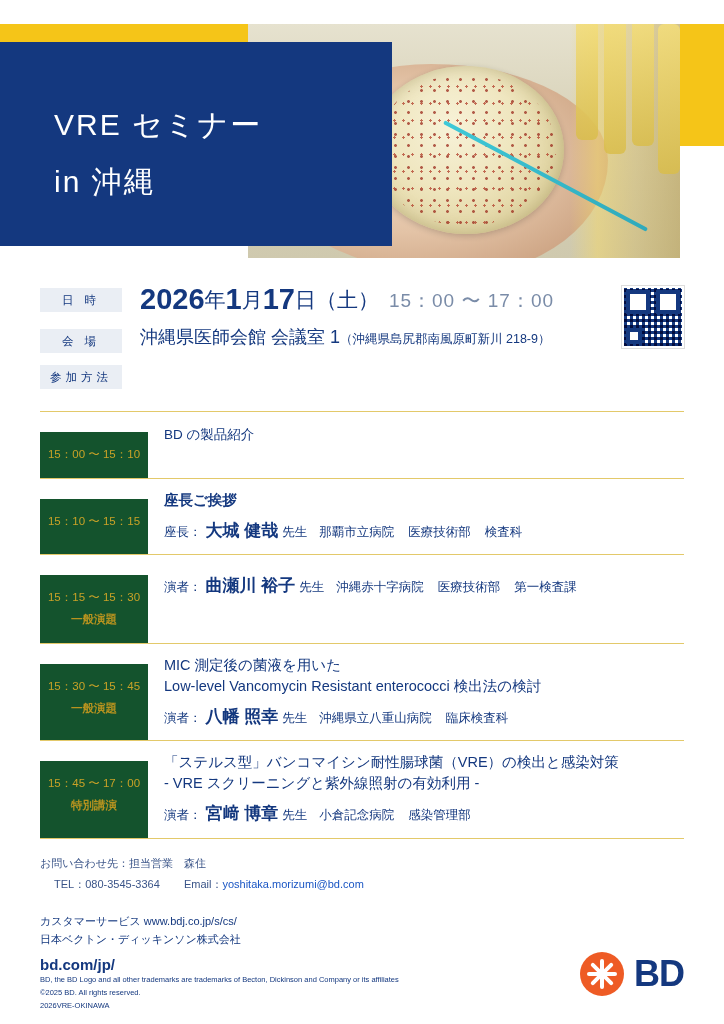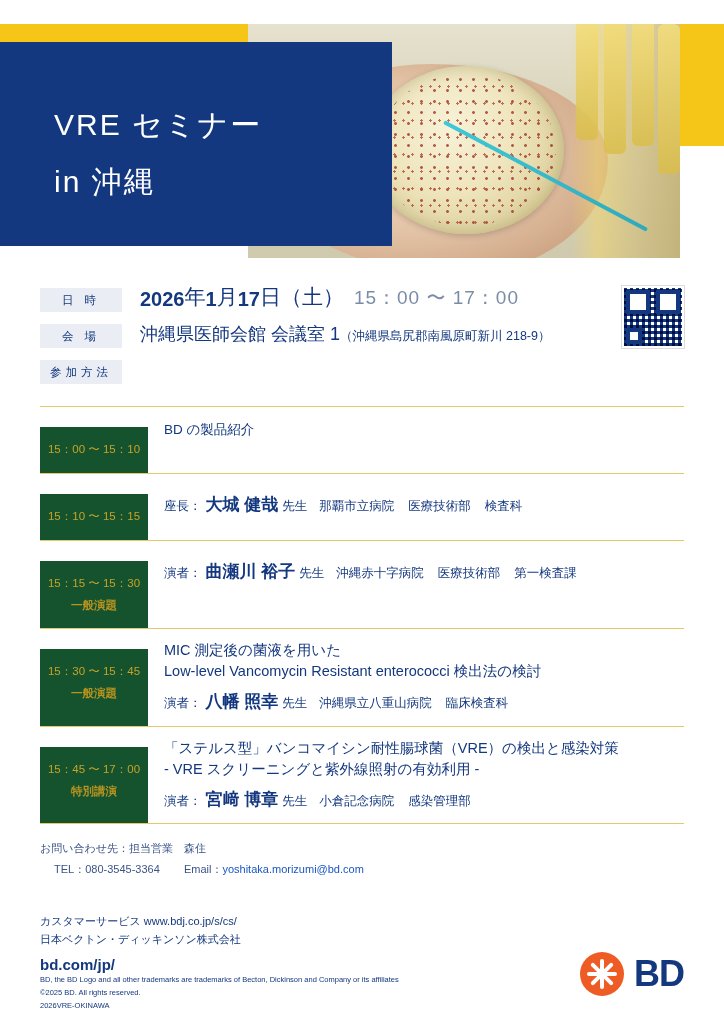--- a/index.html
+++ b/index.html
@@ -105,21 +105,21 @@
   }
   .header-title .line2 { display: block; }
 
   
   .info {
     position: relative;
     margin: 24px 40px 0 40px;
   }
   .info-row {
     display: flex;
-    align-items: center;
+    align-items: flex-start;
     margin-bottom: 6px;
   }
   .info-label {
     width: 82px;
     min-width: 82px;
     background: #eaeef4;
     color: #14387f;
     font-size: 11.5px;
     letter-spacing: 4px;
     text-align: center;
@@ -132,21 +132,21 @@
     flex: 1;
   }
 
   .date-line {
     color: #14387f;
     font-size: 21px;
     line-height: 1.2;
     white-space: nowrap;
   }
   .date-line .big {
-    font-size: 20px;
+    font-size: 29px;
     font-weight: 700;
     vertical-align: -2px;
   }
   .date-line .time {
     color: #7a8ca8;
     font-size: 19px;
     letter-spacing: 1px;
     margin-left: 10px;
   }
   .place-line {
@@ -397,20 +397,21 @@
     <div class="pbody">
       <div class="ptitle">BD の製品紹介</div>
     </div>
   </div>
 
   <div class="prow">
     <div class="ptime">
       <span>15：10 〜 15：15</span>
     </div>
     <div class="pbody">
+      <div class="ptitle bold">座長ご挨拶</div>
       <div class="pspeaker">
         <span class="role">座長：</span><span class="name">大城 健哉</span><span class="sensei">先生</span><span class="affil"><span>那覇市立病院</span><span>医療技術部</span><span>検査科</span></span>
       </div>
     </div>
   </div>
 
   <div class="prow">
     <div class="ptime">
       <span>15：15 〜 15：30</span>
       <span class="ptype">一般演題</span>

